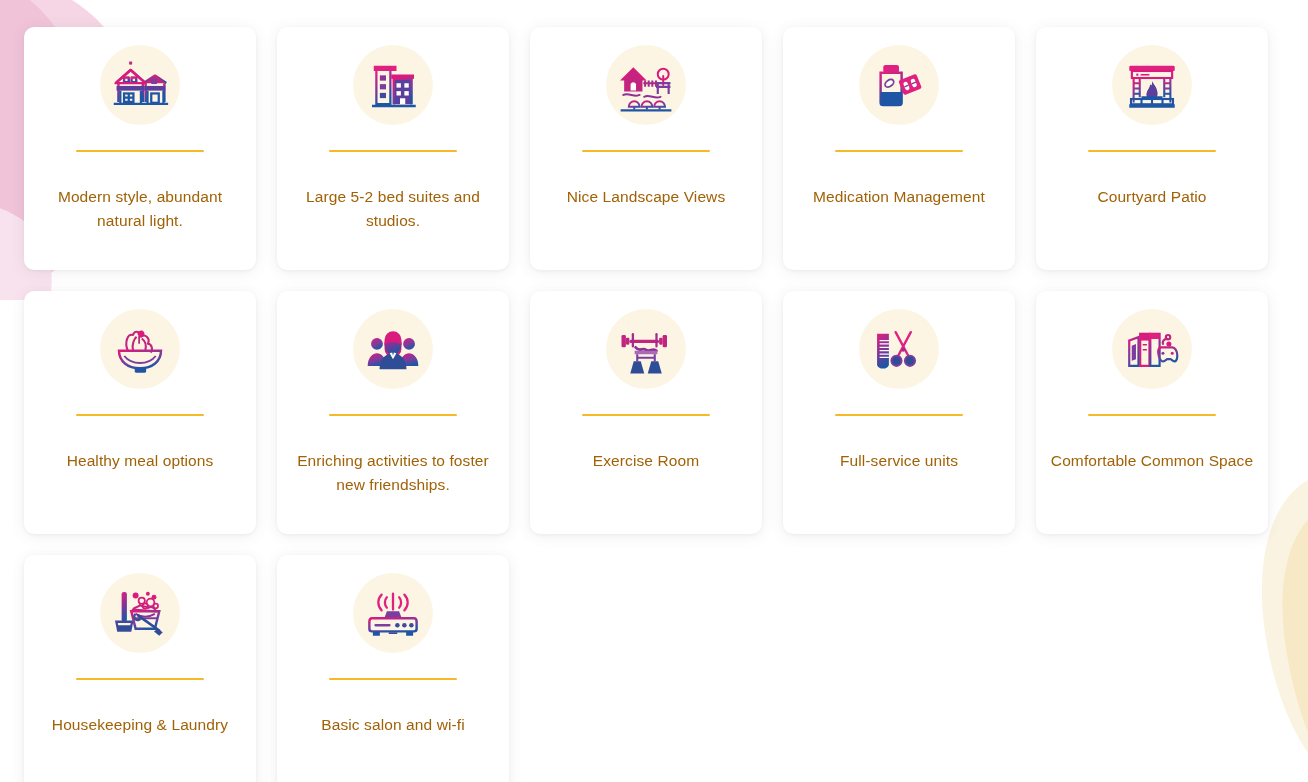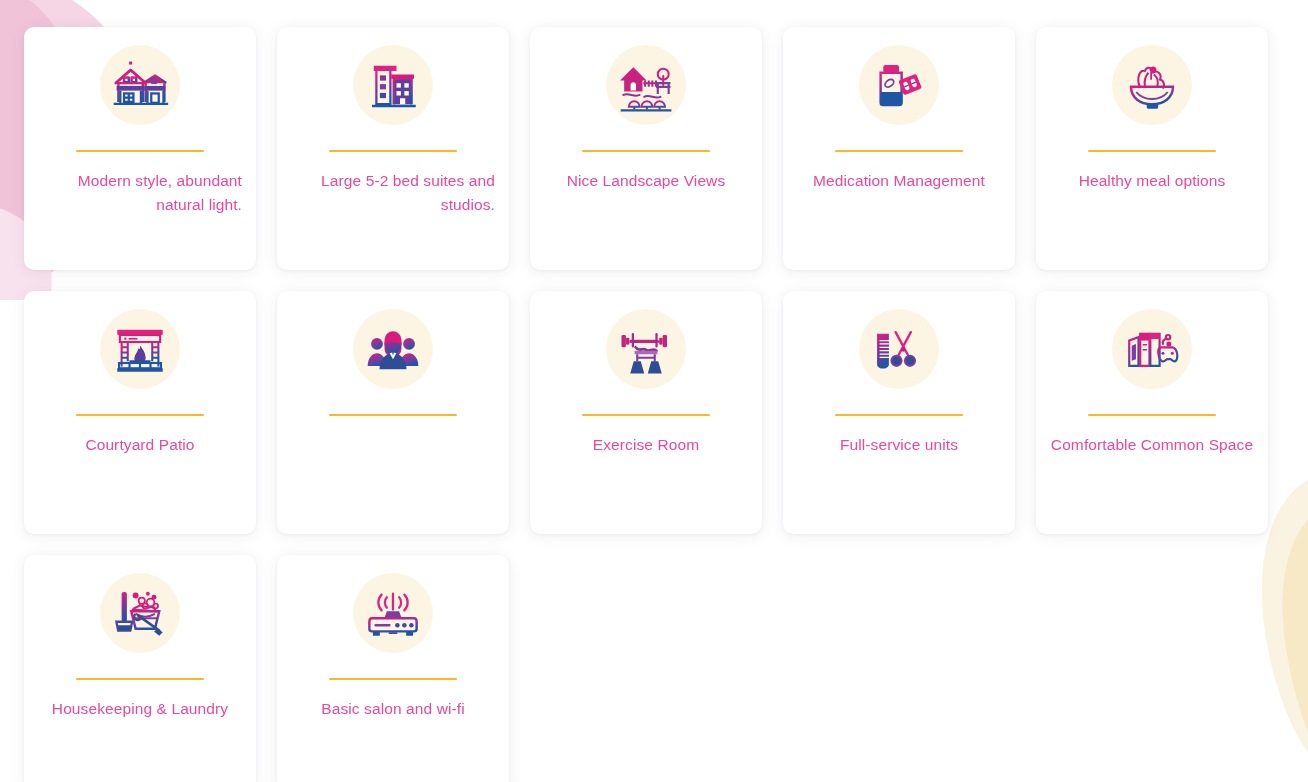--- a/index.html
+++ b/index.html
@@ -64,23 +64,23 @@
   .divider {
     width: 128px;
     height: 2px;
     background: #f6b927;
     margin: 25px 0 0 0;
     flex: none;
     border-radius: 1px;
   }
 
   .card-label {
-    margin-top: 17px;
-    text-align: right;
-    color: #ec4899;
+    margin-top: 33px;
+    text-align: center;
+    color: #a16207;
     font-size: 15.5px;
     line-height: 1.55;
     letter-spacing: 0.1px;
     font-weight: 400;
   }
 </style>
 </head>
 <body>
 
 <svg id="bg-decor" viewBox="0 0 1308 782" width="1308" height="782" aria-hidden="true">
@@ -472,45 +472,46 @@
           <use href="#sym-medication"></use>
         </svg>
     </div>
     <div class="divider"></div>
     <div class="card-label">Medication Management</div>
   </div>
 
   <div class="card">
     <div class="icon-circle">
       <svg width="56" height="56">
+          <use href="#sym-fireplace"></use>
+        </svg>
+    </div>
+    <div class="divider"></div>
+    <div class="card-label">Courtyard Patio</div>
+  </div>
+
+  <div class="card">
+    <div class="icon-circle">
+      <svg width="56" height="56">
           <use href="#sym-salad"></use>
         </svg>
     </div>
     <div class="divider"></div>
     <div class="card-label">Healthy meal options</div>
-  </div>
-
-  <div class="card">
-    <div class="icon-circle">
-      <svg width="56" height="56">
-          <use href="#sym-fireplace"></use>
-        </svg>
-    </div>
-    <div class="divider"></div>
-    <div class="card-label">Courtyard Patio</div>
   </div>
 
 
   <div class="card">
     <div class="icon-circle">
       <svg width="54" height="54">
           <use href="#sym-group"></use>
         </svg>
     </div>
     <div class="divider"></div>
+    <div class="card-label">Enriching activities to foster new friendships.</div>
   </div>
 
   <div class="card">
     <div class="icon-circle">
       <svg width="56" height="56">
           <use href="#sym-bench"></use>
         </svg>
     </div>
     <div class="divider"></div>
     <div class="card-label">Exercise Room</div>

